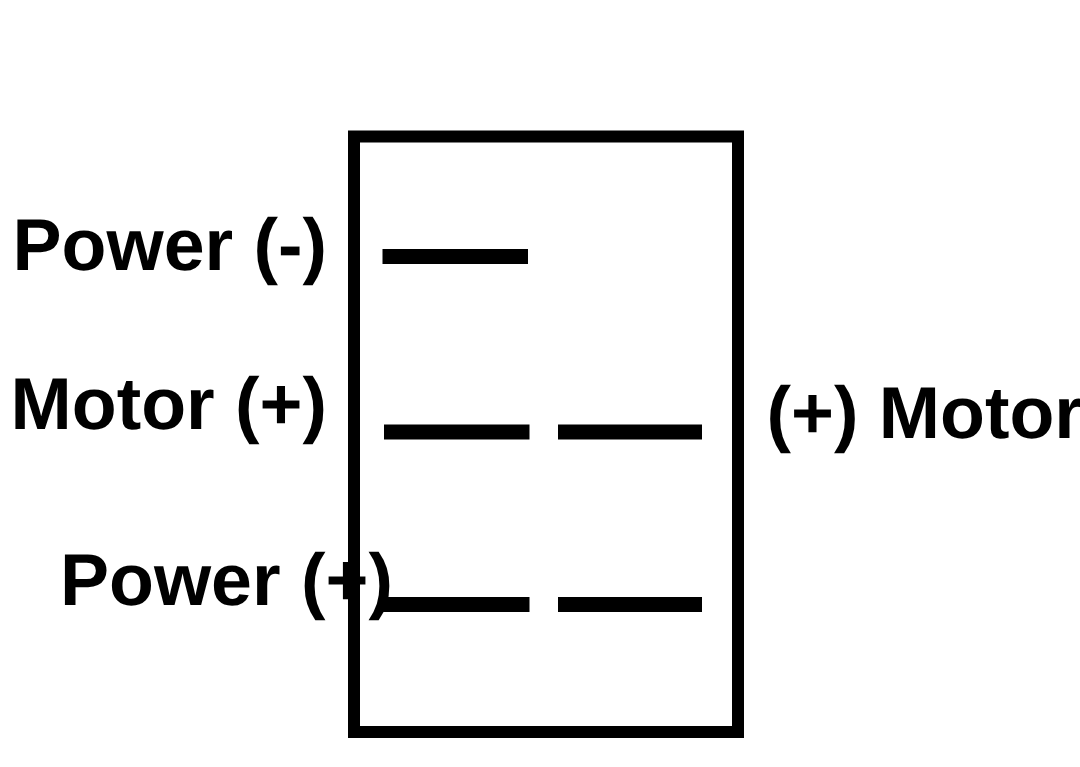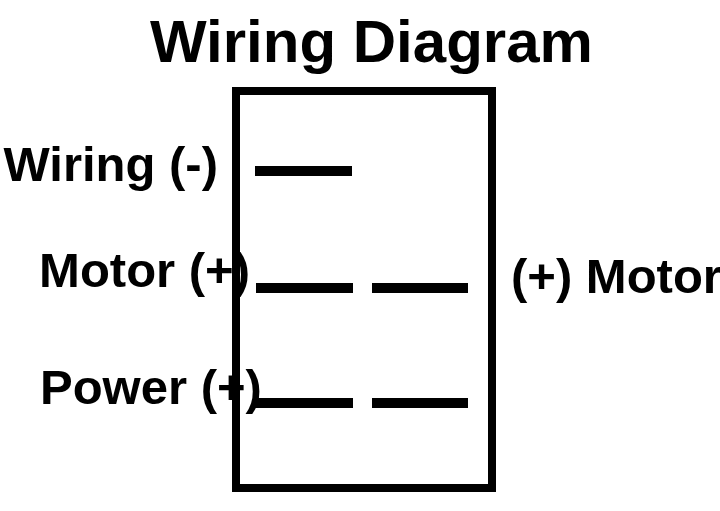--- a/index.html
+++ b/index.html
@@ -22,39 +22,38 @@
   .bar-2-left  { left:256px; top:283px; width:97px; }
   .bar-2-right { left:372px; top:283px; width:96px; }
   .bar-3-left  { left:255px; top:398px; width:98px; }
   .bar-3-right { left:372px; top:398px; width:96px; }
   .label {
     position:absolute; font-size:49px; line-height:1; white-space:nowrap;
   }
   .label-left  { left:0; width:218px; text-align:right; }
   .label-right { left:511px; text-align:left; }
   .label-left-1  { top:140px; }
-  .label-left-2  { top:246px;margin-left:32px; }
+  .label-left-2  { top:246px; }
   .label-left-3  { top:363px;margin-left:40px; }
   .label-right-1 { top:252px; }
   .label-right-2 { top:365px; }
 </style>
 </head>
 <body>
 
 <div class="canvas">
 
-  <div class="title">Wiring Diagram</div>
 
   <div class="switch-body"></div>
 
   <div class="bar bar-1-left"></div>
   <div class="bar bar-2-left"></div>
   <div class="bar bar-2-right"></div>
   <div class="bar bar-3-left"></div>
   <div class="bar bar-3-right"></div>
 
-  <div class="label label-left label-left-1">Wiring (-)</div>
+  <div class="label label-left label-left-1">Power (-)</div>
   <div class="label label-left label-left-2">Motor (+)</div>
   <div class="label label-left label-left-3">Power (+)</div>
 
   <div class="label label-right label-right-1">(+) Motor</div>
 
 </div>
 
 </body></html>

